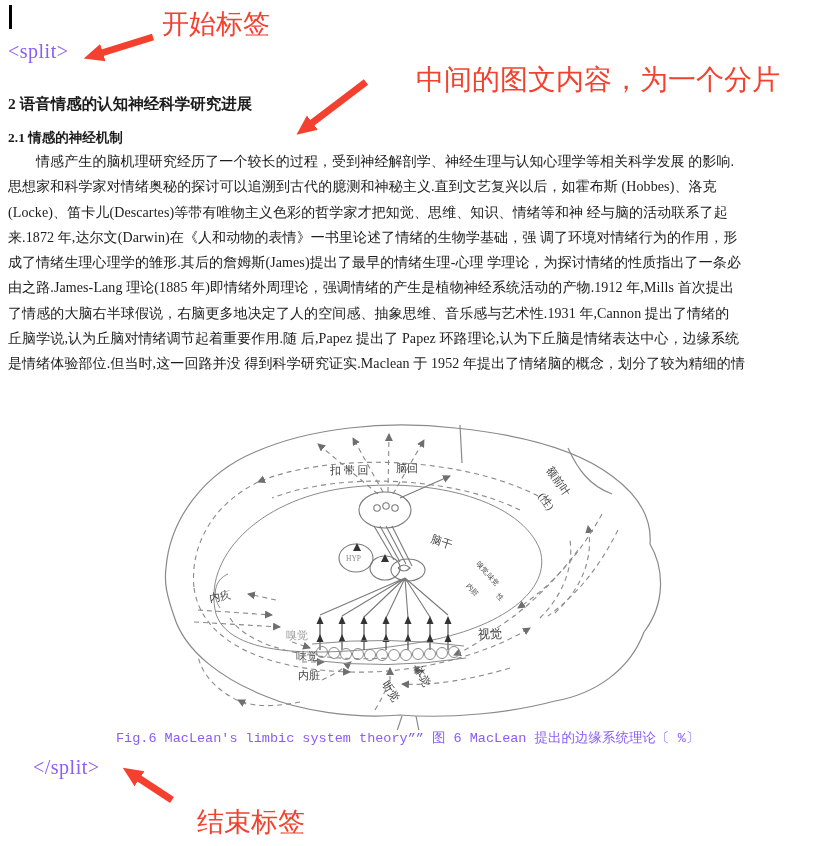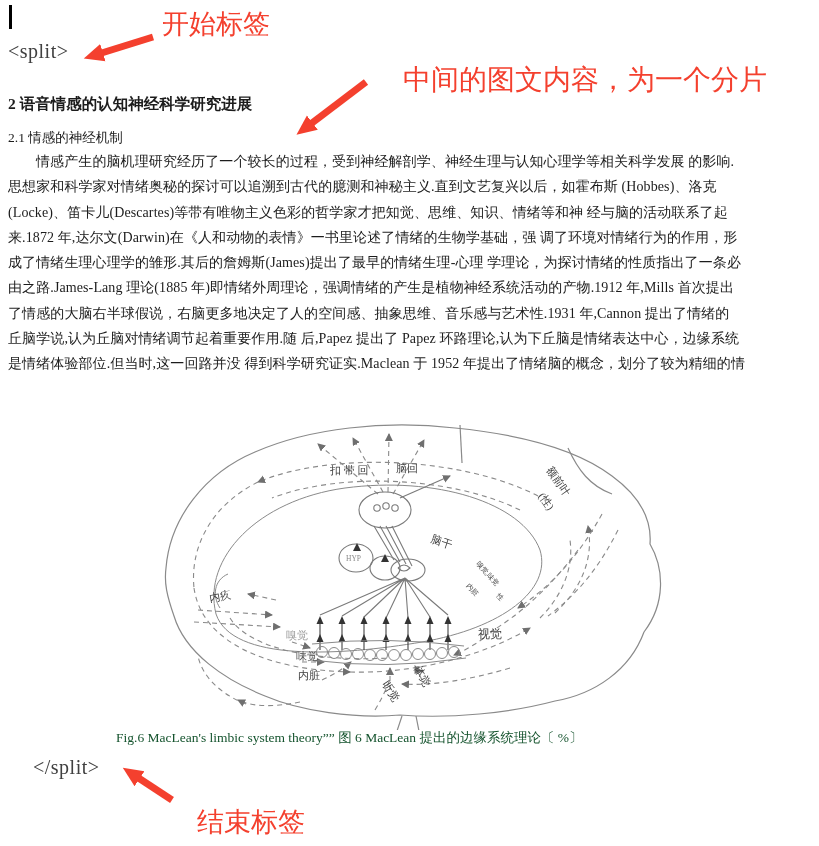--- a/index.html
+++ b/index.html
@@ -2,38 +2,38 @@
 <html style="--accent: #f4402e;"><head>
 <meta charset="utf-8">
 <style>
   html,body{margin:0;padding:0;background:#ffffff;}
   body{width:819px;height:846px;position:relative;overflow:hidden;
        font-family:"Liberation Serif","DejaVu Serif",serif;color:#1c1c1c;}
   .abs{position:absolute;}
   
   .cursor{left:9px;top:5px;width:3px;height:24px;background:#000;}
   
-  .tag{font-size:20px;color:#404040;letter-spacing:0.5px;font-family:Liberation Serif, serif;}
+  .tag{font-size:20px;color:#8b5cf6;letter-spacing:0.5px;font-family:Liberation Serif, serif;}
   .tag-open{left:8px;top:40px;}
   .tag-close{left:33px;top:756px;}
   
   .red-label{font-family:"Liberation Sans","DejaVu Sans",sans-serif;
              color:var(--accent,#f4402e);font-weight:500;white-space:nowrap;}
   .red-start{left:162px;top:6px;font-size:27px;text-align:center;}
-  .red-middle{left:403px;top:61px;font-size:28px;}
+  .red-middle{left:416px;top:61px;font-size:28px;}
   .red-end{left:197px;top:792px;font-size:27px;margin-top:12px;}
   
   .h-section{left:8px;top:94px;font-size:15.5px;font-weight:bold;white-space:nowrap;text-align:center;}
-  .h-subsection{left:8px;top:129px;font-size:13.5px;font-weight:normal;white-space:nowrap;}
+  .h-subsection{left:8px;top:129px;font-size:13.5px;font-weight:bold;white-space:nowrap;}
   .para{left:8px;top:149px;width:805px;}
   .para-line{font-size:14px;line-height:25.3px;white-space:nowrap;letter-spacing:0.1px;}
   .para-line:first-child{text-indent:28px;}
   
   .figure{left:150px;top:418px;width:525px;height:312px;}
-  .caption{left:116px;top:729px;font-size:13.5px;white-space:nowrap;color:#14532d;}
+  .caption{left:116px;top:729px;font-size:13.5px;white-space:nowrap;color:#8b5cf6;font-family:Liberation Mono, monospace;}
   
   .overlay{left:0;top:0;pointer-events:none;z-index:5;}
   svg text{font-family:"Liberation Serif","DejaVu Serif",serif;}
 </style>
 </head>
 <body>
 
 <div class="abs cursor"></div>
 
 <div class="abs tag tag-open">&lt;split&gt;</div>

